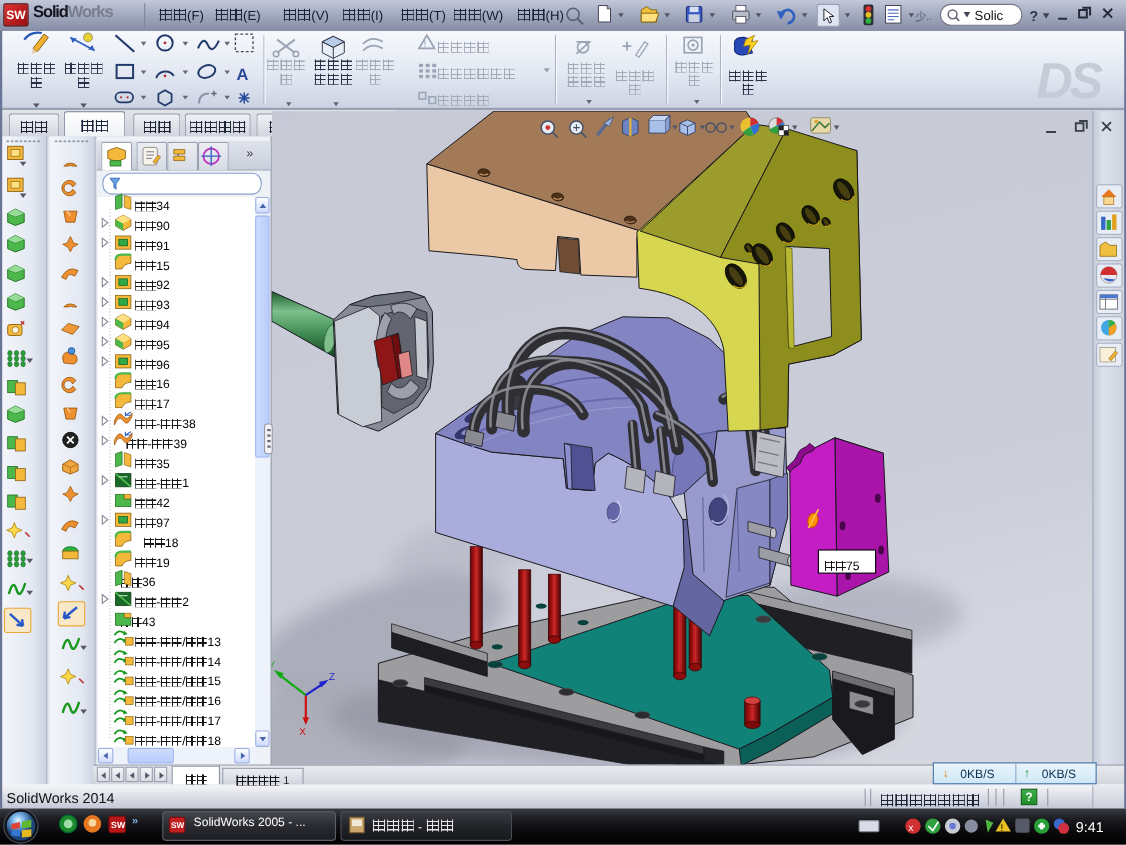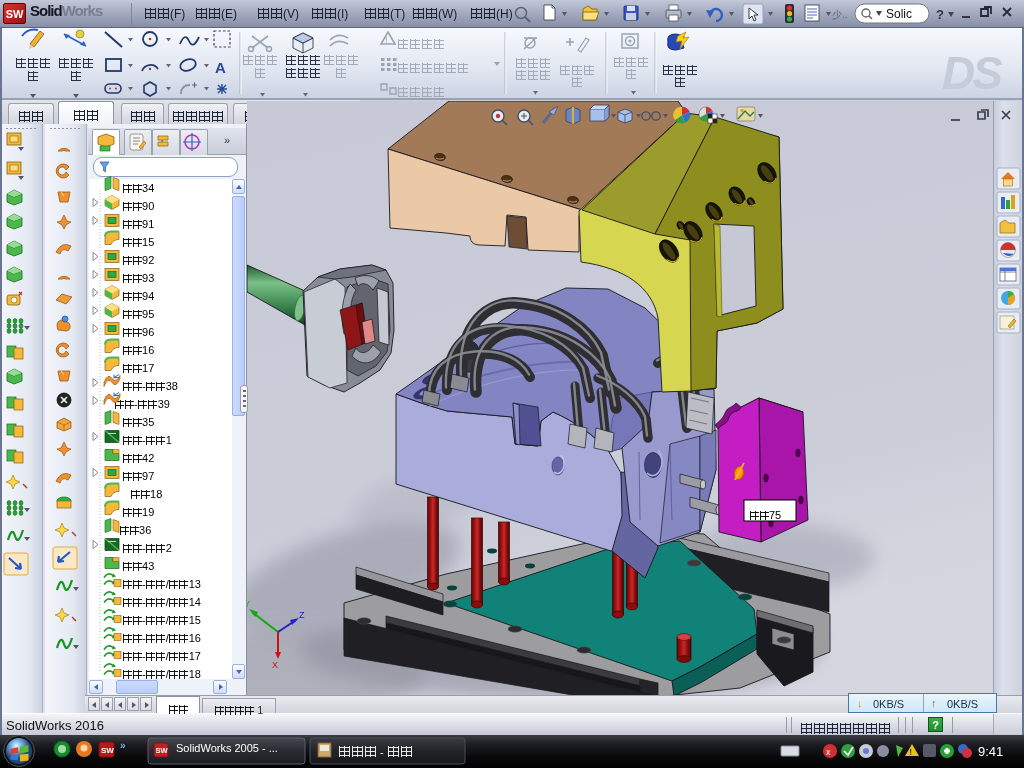--- a/index.html
+++ b/index.html
@@ -86,23 +86,23 @@
 <div class="abs" style="left:122px;top:340px;white-space:nowrap"><i class="zt"></i><i class="zt"></i><span style="font-size:11px;color:#000;vertical-align:0px">1</span><span style="font-size:11px;color:#000;vertical-align:0px">6</span></div>
 <div class="abs" style="left:122px;top:358px;white-space:nowrap"><i class="zt"></i><i class="zt"></i><span style="font-size:11px;color:#000;vertical-align:0px">1</span><span style="font-size:11px;color:#000;vertical-align:0px">7</span></div>
 <div class="abs" style="left:122px;top:376px;white-space:nowrap"><i class="zt"></i><i class="zt"></i><span style="font-size:11px;color:#000;vertical-align:0px">-</span><i class="zt"></i><i class="zt"></i><span style="font-size:11px;color:#000;vertical-align:0px">3</span><span style="font-size:11px;color:#000;vertical-align:0px">8</span></div>
 <div class="abs" style="left:114px;top:394px;white-space:nowrap"><i class="zt"></i><i class="zt"></i><span style="font-size:11px;color:#000;vertical-align:0px">-</span><i class="zt"></i><i class="zt"></i><span style="font-size:11px;color:#000;vertical-align:0px">3</span><span style="font-size:11px;color:#000;vertical-align:0px">9</span></div>
 <div class="abs" style="left:122px;top:412px;white-space:nowrap"><i class="zt"></i><i class="zt"></i><span style="font-size:11px;color:#000;vertical-align:0px">3</span><span style="font-size:11px;color:#000;vertical-align:0px">5</span></div>
 <div class="abs" style="left:122px;top:430px;white-space:nowrap"><i class="zt"></i><i class="zt"></i><span style="font-size:11px;color:#000;vertical-align:0px">-</span><i class="zt"></i><i class="zt"></i><span style="font-size:11px;color:#000;vertical-align:0px">1</span></div>
 <div class="abs" style="left:122px;top:448px;white-space:nowrap"><i class="zt"></i><i class="zt"></i><span style="font-size:11px;color:#000;vertical-align:0px">4</span><span style="font-size:11px;color:#000;vertical-align:0px">2</span></div>
 <div class="abs" style="left:122px;top:466px;white-space:nowrap"><i class="zt"></i><i class="zt"></i><span style="font-size:11px;color:#000;vertical-align:0px">9</span><span style="font-size:11px;color:#000;vertical-align:0px">7</span></div>
 <div class="abs" style="left:130px;top:484px;white-space:nowrap"><i class="zt"></i><i class="zt"></i><span style="font-size:11px;color:#000;vertical-align:0px">1</span><span style="font-size:11px;color:#000;vertical-align:0px">8</span></div>
 <div class="abs" style="left:122px;top:502px;white-space:nowrap"><i class="zt"></i><i class="zt"></i><span style="font-size:11px;color:#000;vertical-align:0px">1</span><span style="font-size:11px;color:#000;vertical-align:0px">9</span></div>
-<div class="abs" style="left:119px;top:520px;white-space:nowrap"><i class="zt"></i><i class="zt"></i><span style="font-size:11px;color:#000;vertical-align:0px">3</span><span style="font-size:11px;color:#000;vertical-align:0px">6</span></div>
+<div class="abs" style="left:109px;top:520px;white-space:nowrap"><i class="zt"></i><i class="zt"></i><span style="font-size:11px;color:#000;vertical-align:0px">3</span><span style="font-size:11px;color:#000;vertical-align:0px">6</span></div>
 <div class="abs" style="left:122px;top:538px;white-space:nowrap"><i class="zt"></i><i class="zt"></i><span style="font-size:11px;color:#000;vertical-align:0px">-</span><i class="zt"></i><i class="zt"></i><span style="font-size:11px;color:#000;vertical-align:0px">2</span></div>
-<div class="abs" style="left:122px;top:556px;white-space:nowrap"><i class="zt"></i><i class="zt"></i><span style="font-size:11px;color:#000;vertical-align:0px">4</span><span style="font-size:11px;color:#000;vertical-align:0px">3</span></div>
+<div class="abs" style="left:109px;top:556px;white-space:nowrap"><i class="zt"></i><i class="zt"></i><span style="font-size:11px;color:#000;vertical-align:0px">4</span><span style="font-size:11px;color:#000;vertical-align:0px">3</span></div>
 <div class="abs" style="left:122px;top:574px;white-space:nowrap"><i class="zt"></i><i class="zt"></i><span style="font-size:11px;color:#000;vertical-align:0px">-</span><i class="zt"></i><i class="zt"></i><span style="font-size:11px;color:#000;vertical-align:0px">/</span><i class="zt"></i><i class="zt"></i><span style="font-size:11px;color:#000;vertical-align:0px">1</span><span style="font-size:11px;color:#000;vertical-align:0px">3</span></div>
 <div class="abs" style="left:122px;top:592px;white-space:nowrap"><i class="zt"></i><i class="zt"></i><span style="font-size:11px;color:#000;vertical-align:0px">-</span><i class="zt"></i><i class="zt"></i><span style="font-size:11px;color:#000;vertical-align:0px">/</span><i class="zt"></i><i class="zt"></i><span style="font-size:11px;color:#000;vertical-align:0px">1</span><span style="font-size:11px;color:#000;vertical-align:0px">4</span></div>
 <div class="abs" style="left:122px;top:610px;white-space:nowrap"><i class="zt"></i><i class="zt"></i><span style="font-size:11px;color:#000;vertical-align:0px">-</span><i class="zt"></i><i class="zt"></i><span style="font-size:11px;color:#000;vertical-align:0px">/</span><i class="zt"></i><i class="zt"></i><span style="font-size:11px;color:#000;vertical-align:0px">1</span><span style="font-size:11px;color:#000;vertical-align:0px">5</span></div>
 <div class="abs" style="left:122px;top:628px;white-space:nowrap"><i class="zt"></i><i class="zt"></i><span style="font-size:11px;color:#000;vertical-align:0px">-</span><i class="zt"></i><i class="zt"></i><span style="font-size:11px;color:#000;vertical-align:0px">/</span><i class="zt"></i><i class="zt"></i><span style="font-size:11px;color:#000;vertical-align:0px">1</span><span style="font-size:11px;color:#000;vertical-align:0px">6</span></div>
 <div class="abs" style="left:122px;top:646px;white-space:nowrap"><i class="zt"></i><i class="zt"></i><span style="font-size:11px;color:#000;vertical-align:0px">-</span><i class="zt"></i><i class="zt"></i><span style="font-size:11px;color:#000;vertical-align:0px">/</span><i class="zt"></i><i class="zt"></i><span style="font-size:11px;color:#000;vertical-align:0px">1</span><span style="font-size:11px;color:#000;vertical-align:0px">7</span></div>
 <div class="abs" style="left:122px;top:664px;white-space:nowrap"><i class="zt"></i><i class="zt"></i><span style="font-size:11px;color:#000;vertical-align:0px">-</span><i class="zt"></i><i class="zt"></i><span style="font-size:11px;color:#000;vertical-align:0px">/</span><i class="zt"></i><i class="zt"></i><span style="font-size:11px;color:#000;vertical-align:0px">1</span><span style="font-size:11px;color:#000;vertical-align:0px">8</span></div>
 
 <div class="abs" style="left:232px;top:179px;width:13px;height:500px;background:#eef2fb"></div>
 <div class="abs" style="left:232px;top:179px;width:13px;height:15px;background:linear-gradient(#fdfefe,#cfdafe);border:1px solid #99b0e0;border-radius:2px">
     <span style="position:absolute;left:2.5px;top:5px;width:0;height:0;border-left:3.5px solid transparent;border-right:3.5px solid transparent;border-bottom:4.5px solid #4466aa"></span>
@@ -139,21 +139,21 @@
 <div class="abs" style="left:156px;top:696px;width:44px;height:17px;background:#fff;border:1px solid #8a92a4;border-bottom:none;text-align:center;padding-top:2px;z-index:7"><i class="zt"></i><i class="zt"></i></div>
 <div class="abs" style="left:202px;top:698px;width:74px;height:15px;background:linear-gradient(#eceef3,#d2d5de);border:1px solid #9aa0ae;border-bottom:none;text-align:center;padding-top:1px;z-index:7"><i class="zt"></i><i class="zt"></i><i class="zt"></i><i class="zt"></i><span style="font-size:10px;color:#222"> 1</span></div>
 <div class="abs" style="left:848px;top:693px;width:149px;height:20px;background:linear-gradient(#eaf5fc,#cfe7f6);border:1px solid #4878a8;z-index:8;font-size:11px;color:#103050">
     <span class="abs" style="left:8px;top:3px;color:#e08818">↓</span>
     <span class="abs" style="left:24px;top:4px">0KB/S</span>
     <span class="abs" style="left:74px;top:0;width:1px;height:18px;background:#88aac8"></span>
     <span class="abs" style="left:82px;top:3px;color:#1a9a30">↑</span>
     <span class="abs" style="left:98px;top:4px">0KB/S</span>
   </div>
 <div class="abs" style="left:0;top:713px;width:1024px;height:22px;background:linear-gradient(#f4f5f9,#d7dae3 60%,#c5c9d6);border-top:1px solid #fff">
-    <span class="abs" style="left:6px;top:4px;font-size:13px;color:#111">SolidWorks 2016</span>
+    <span class="abs" style="left:6px;top:4px;font-size:13px;color:#111">SolidWorks 2014</span>
     <span class="abs" style="left:786px;top:3px;width:1px;height:16px;background:#99a"></span>
     <span class="abs" style="left:791px;top:3px;width:1px;height:16px;background:#99a"></span>
     <span class="abs" style="left:800px;top:5px"><i class="z"></i><i class="z"></i><i class="z"></i><i class="z"></i><i class="z"></i><i class="z"></i><i class="z"></i></span>
     <span class="abs" style="left:898px;top:3px;width:1px;height:16px;background:#99a"></span>
     <span class="abs" style="left:905px;top:3px;width:1px;height:16px;background:#99a"></span>
     <span class="abs" style="left:912px;top:3px;width:1px;height:16px;background:#99a"></span>
     <div class="abs" style="left:928px;top:3px;width:15px;height:15px;background:linear-gradient(#3fae4a,#1f8e2a);border:1px solid #0a5a10;color:#fff;font-size:11px;font-weight:bold;text-align:center;line-height:14px">?</div>
     <span class="abs" style="left:952px;top:3px;width:1px;height:16px;background:#99a"></span>
   </div>
 <div class="abs" style="left:993px;top:714px;width:31px;height:20px;background:linear-gradient(#e8eaf0,#ccd0da);border-left:1px solid #aab;z-index:2"></div>

